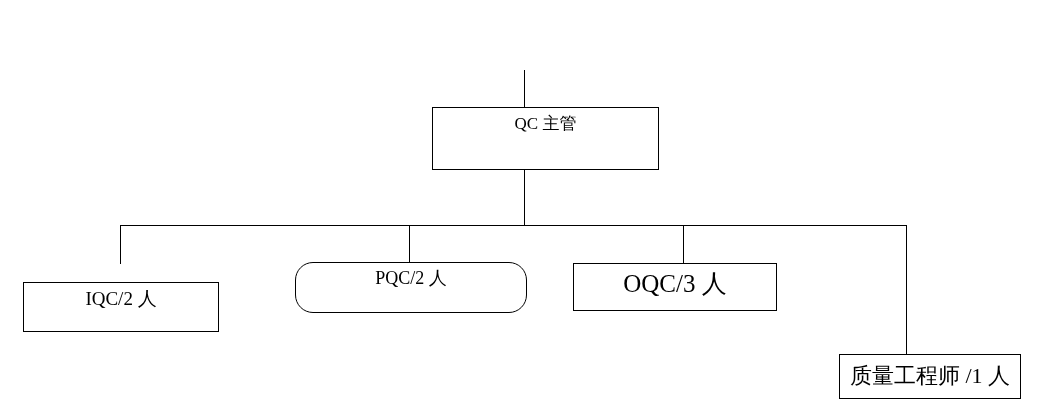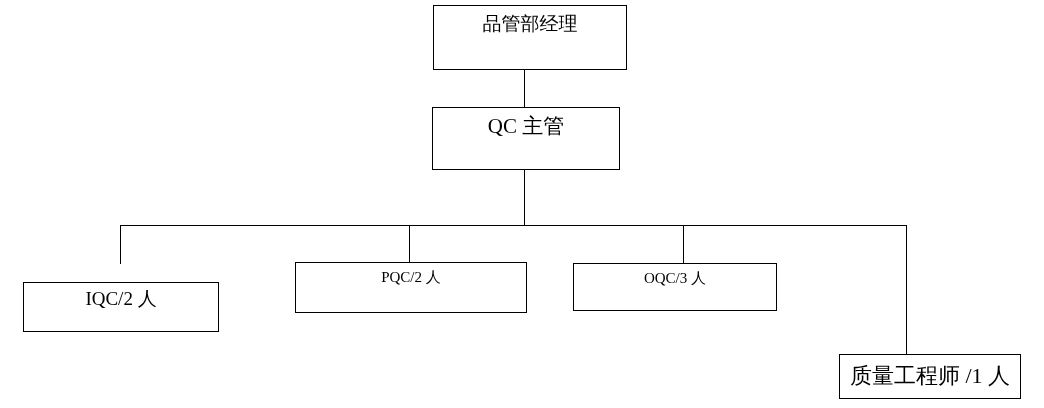--- a/index.html
+++ b/index.html
@@ -28,25 +28,25 @@
     white-space: nowrap;
   }
   .node .label {
     display: block;
     line-height: 1.1;
     padding-top: 6px;
   }
   
   #node-manager      { left: 433px; top: 5px;   width: 194px; height: 65px; font-size: 19px; }
   #node-manager .label { padding-top: 8px; }
-  #node-qc-super     { left: 432px; top: 107px; width: 188px; height: 63px; font-size: 21px; }
+  #node-qc-super     { left: 432px; top: 107px; width: 227px; height: 63px; font-size: 17px; }
   #node-qc-super .label { padding-top: 7px; }
   #node-iqc          { left: 23px;  top: 282px; width: 196px; height: 50px; font-size: 19px; }
-  #node-pqc          { left: 295px; top: 262px; width: 232px; height: 51px; font-size: 15px; }
-  #node-oqc          { left: 573px; top: 263px; width: 204px; height: 48px; font-size: 15px; }
+  #node-pqc          { left: 295px; top: 262px; width: 232px; height: 51px; font-size: 18px; border-radius: 18px; }
+  #node-oqc          { left: 573px; top: 263px; width: 204px; height: 48px; font-size: 25px; }
   #node-qe           { left: 839px; top: 354px; width: 182px; height: 45px; font-size: 22px; }
   #node-qe .label    { padding-top: 9px; }
 
   
   .line {
     position: absolute;
     background: #000000;
   }
   .v { width: 1px; }
   .h { height: 1px; }
@@ -65,23 +65,20 @@
 <div id="canvas">
 
   <div class="line v" id="line-mgr-to-qc"></div>
   <div class="line v" id="line-qc-to-bus"></div>
   <div class="line h" id="line-bus"></div>
   <div class="line v" id="line-drop-iqc"></div>
   <div class="line v" id="line-drop-pqc"></div>
   <div class="line v" id="line-drop-oqc"></div>
   <div class="line v" id="line-drop-qe"></div>
 
-  <div class="node" id="node-manager">
-    <span class="label">品管部经理</span>
-  </div>
 
   <div class="node" id="node-qc-super">
     <span class="label">QC 主管</span>
   </div>
 
   <div class="node" id="node-iqc">
     <span class="label">IQC/2 人</span>
   </div>
 
   <div class="node" id="node-pqc">

